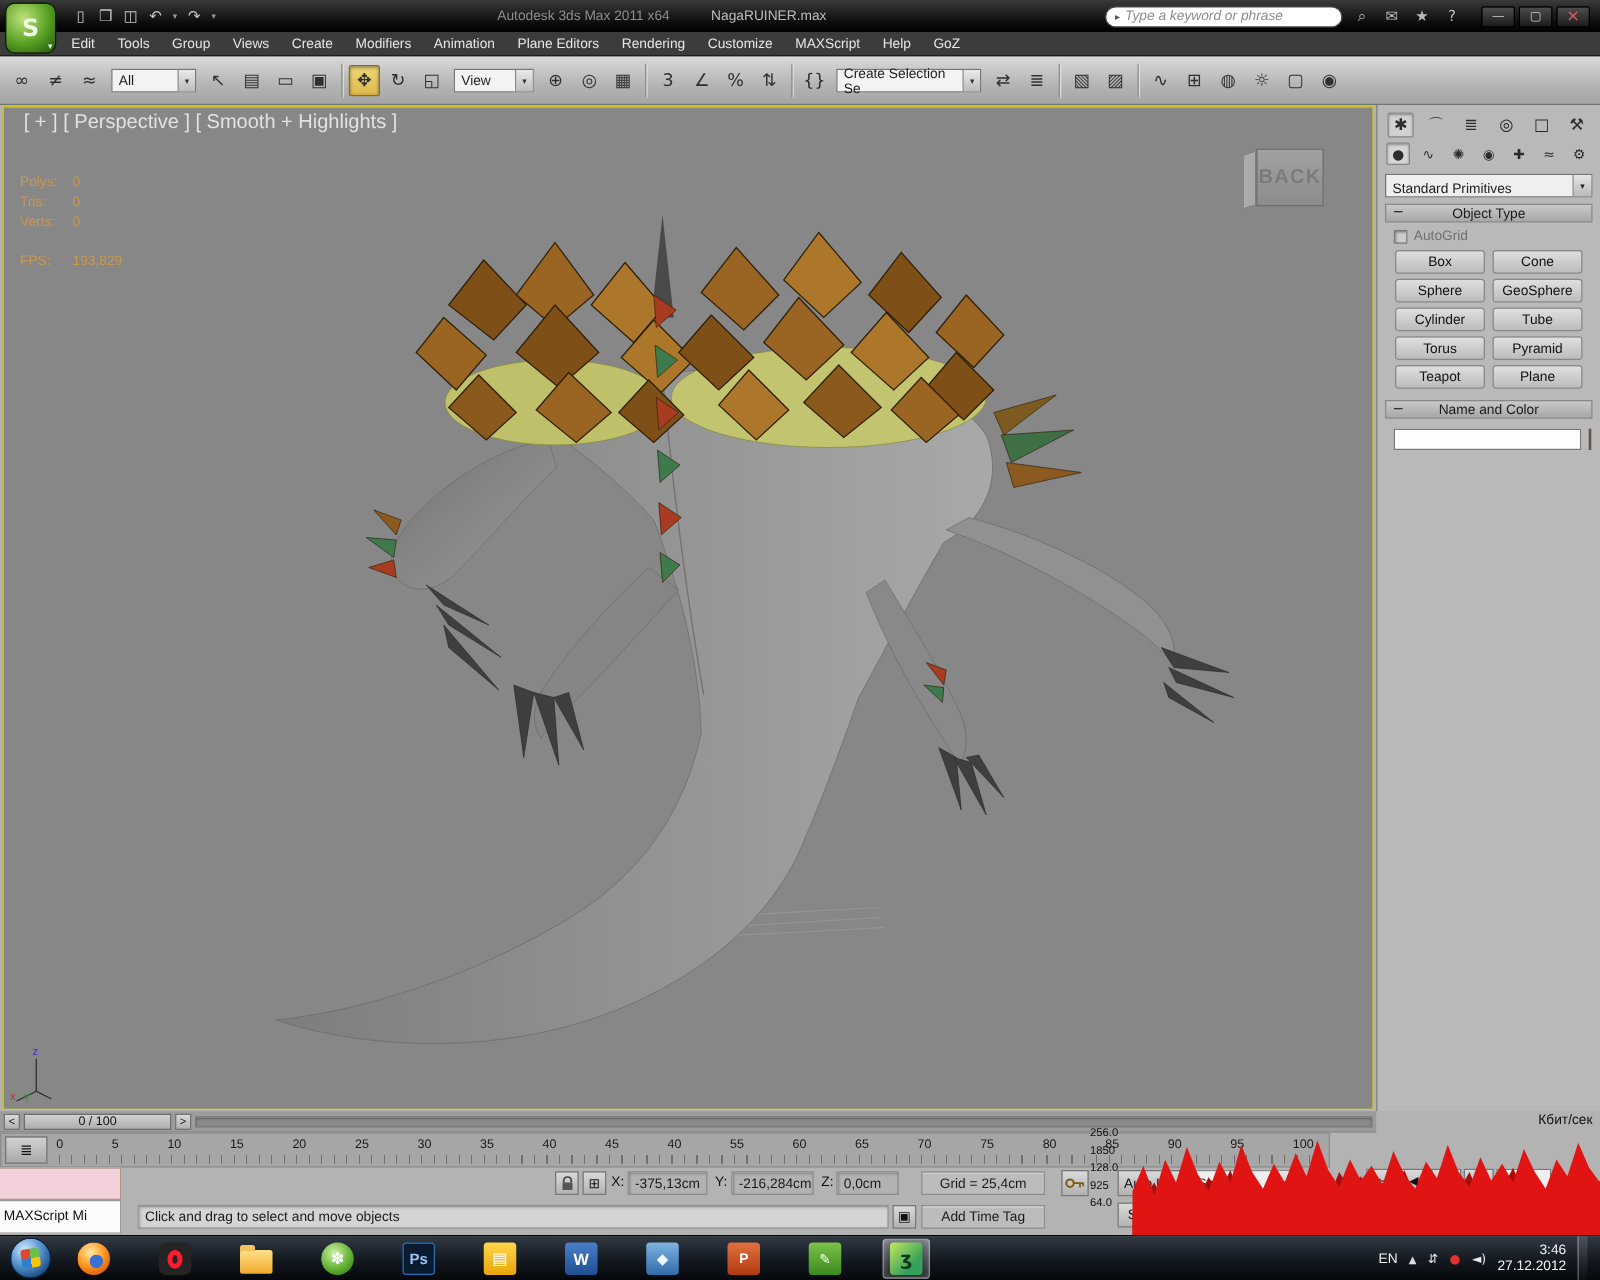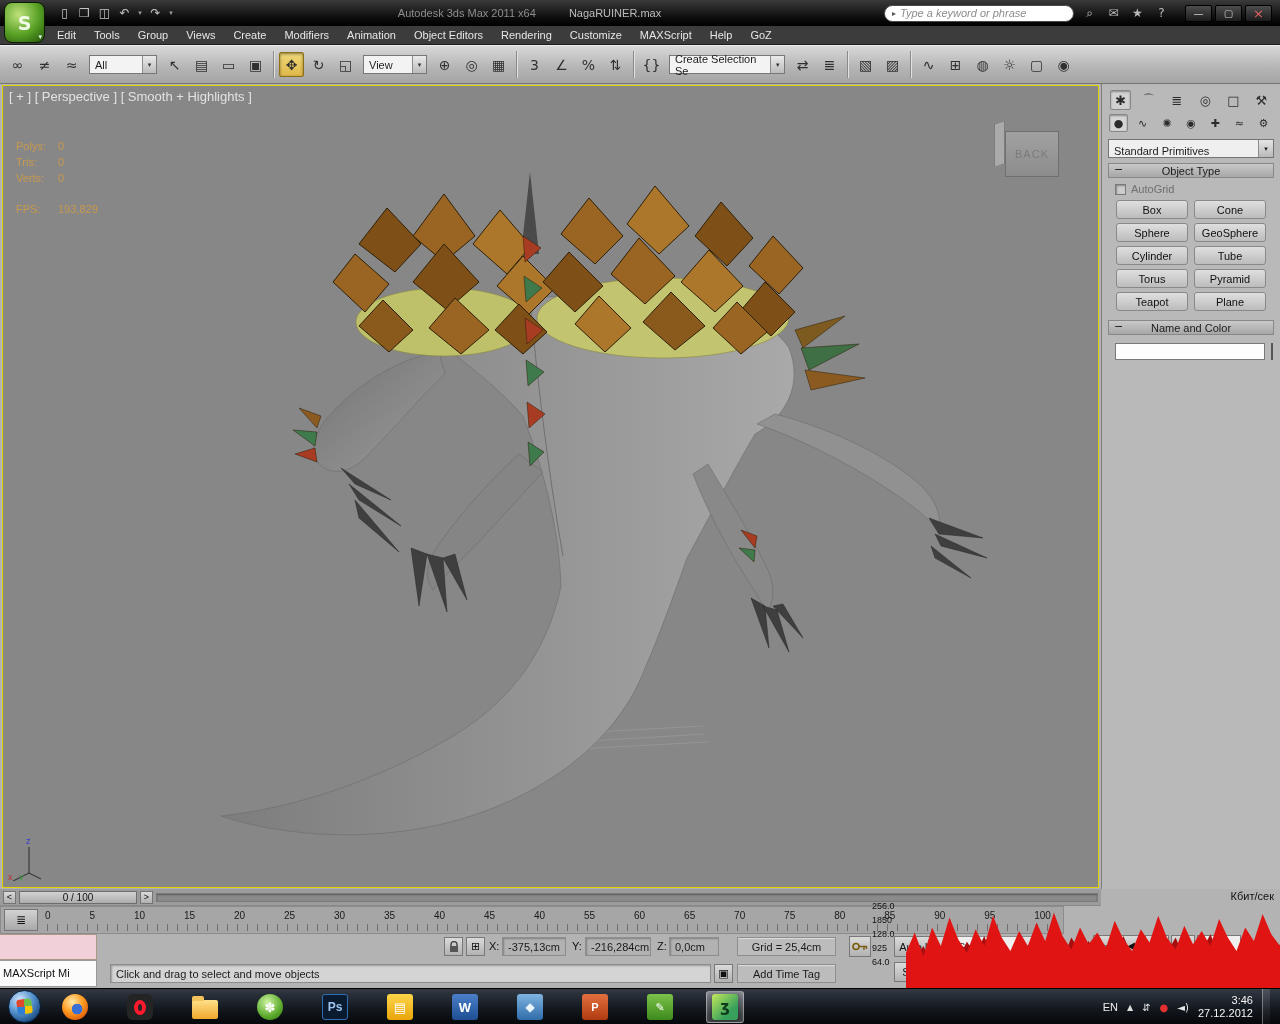--- a/index.html
+++ b/index.html
@@ -46,28 +46,28 @@
 .tb-icon.active{background:linear-gradient(#f0d879,#dfb84a);border-color:#8f6f14;box-shadow:inset 0 1px 3px rgba(0,0,0,.45)}
 .tb-sep{width:1px;height:27px;background:#8a8a8a;box-shadow:1px 0 0 #e2e2e2;margin:0 3px}
 .tb-select{height:19px;background:#f3f3f3;border:1px solid #777;display:flex;align-items:center;padding-left:5px;margin:0 3px;color:#1d1d1d}
 .tb-select .arrow{width:14px;height:100%;margin-left:auto;background:linear-gradient(#eaeaea,#bcbcbc);
   border-left:1px solid #8b8b8b;display:flex;align-items:center;justify-content:center;font-size:7px;color:#333}
 .w-all{width:68px}.w-view{width:64px}.w-sel{width:116px}
 
 
 .viewport{position:absolute;left:2px;top:85px;width:1097px;height:803px;background:#878787;
   border:1px solid #e2d300;overflow:hidden}
-.vp-label{position:absolute;top:3px;left:6px;color:#e2e2e2;font-size:13px}
+.vp-label{position:absolute;top:3px;left:16px;color:#e2e2e2;font-size:16px}
 .vp-stats{position:absolute;top:52px;left:13px;color:#c8994d;font-size:11px;line-height:16px}
 .vp-stats .row span.l{display:inline-block;width:42px}
 .vp-stats .fps{margin-top:15px}
 .viewcube{position:absolute;top:28px;right:34px;width:72px;height:58px;opacity:.92}
 .vc-left{position:absolute;left:2px;top:8px;width:11px;height:44px;background:#aeaeae;border:1px solid #7c7c7c;transform:skewY(-18deg)}
-.vc-front{position:absolute;left:13px;top:17px;width:54px;height:46px;background:linear-gradient(#a4a4a4,#8d8d8d);
-  border:1px solid #6d6d6d;display:flex;align-items:center;justify-content:center;color:#7b7b7b;font-weight:normal;font-size:11px;letter-spacing:1px}
+.vc-front{position:absolute;left:13px;top:5px;width:54px;height:46px;background:linear-gradient(#a4a4a4,#8d8d8d);
+  border:1px solid #6d6d6d;display:flex;align-items:center;justify-content:center;color:#7b7b7b;font-weight:bold;font-size:16px;letter-spacing:1px}
 .axis-svg{position:absolute;left:4px;bottom:6px}
 
 
 .command-panel{position:absolute;left:1101px;top:84px;width:179px;height:805px;background:#b9b9b9;
   border-left:1px solid #7d7d7d;padding:3px 4px}
 .cp-tabs{display:flex;gap:7px;padding:3px 4px 2px}
 .cp-tab{width:22px;height:20px;display:flex;align-items:center;justify-content:center;font-size:13px;color:#2c2c2c;
   border:1px solid transparent;border-radius:2px}
 .cp-tab.active{background:#d2d2d2;border-color:#878787;box-shadow:inset 0 1px 2px rgba(0,0,0,.35)}
 .cp-cats{display:flex;gap:5px;padding:2px 3px 5px}
@@ -221,21 +221,21 @@
   </div>
 
   <div class="menubar">
     <span>Edit</span>
     <span>Tools</span>
     <span>Group</span>
     <span>Views</span>
     <span>Create</span>
     <span>Modifiers</span>
     <span>Animation</span>
-    <span>Object Editors</span>
+    <span>Plane Editors</span>
     <span>Rendering</span>
     <span>Customize</span>
     <span>MAXScript</span>
     <span>Help</span>
     <span>GoZ</span>
   </div>
 
   <div class="toolbar">
     <span class="tb-icon icon">∞</span>
     <span class="tb-icon icon">≠</span>

